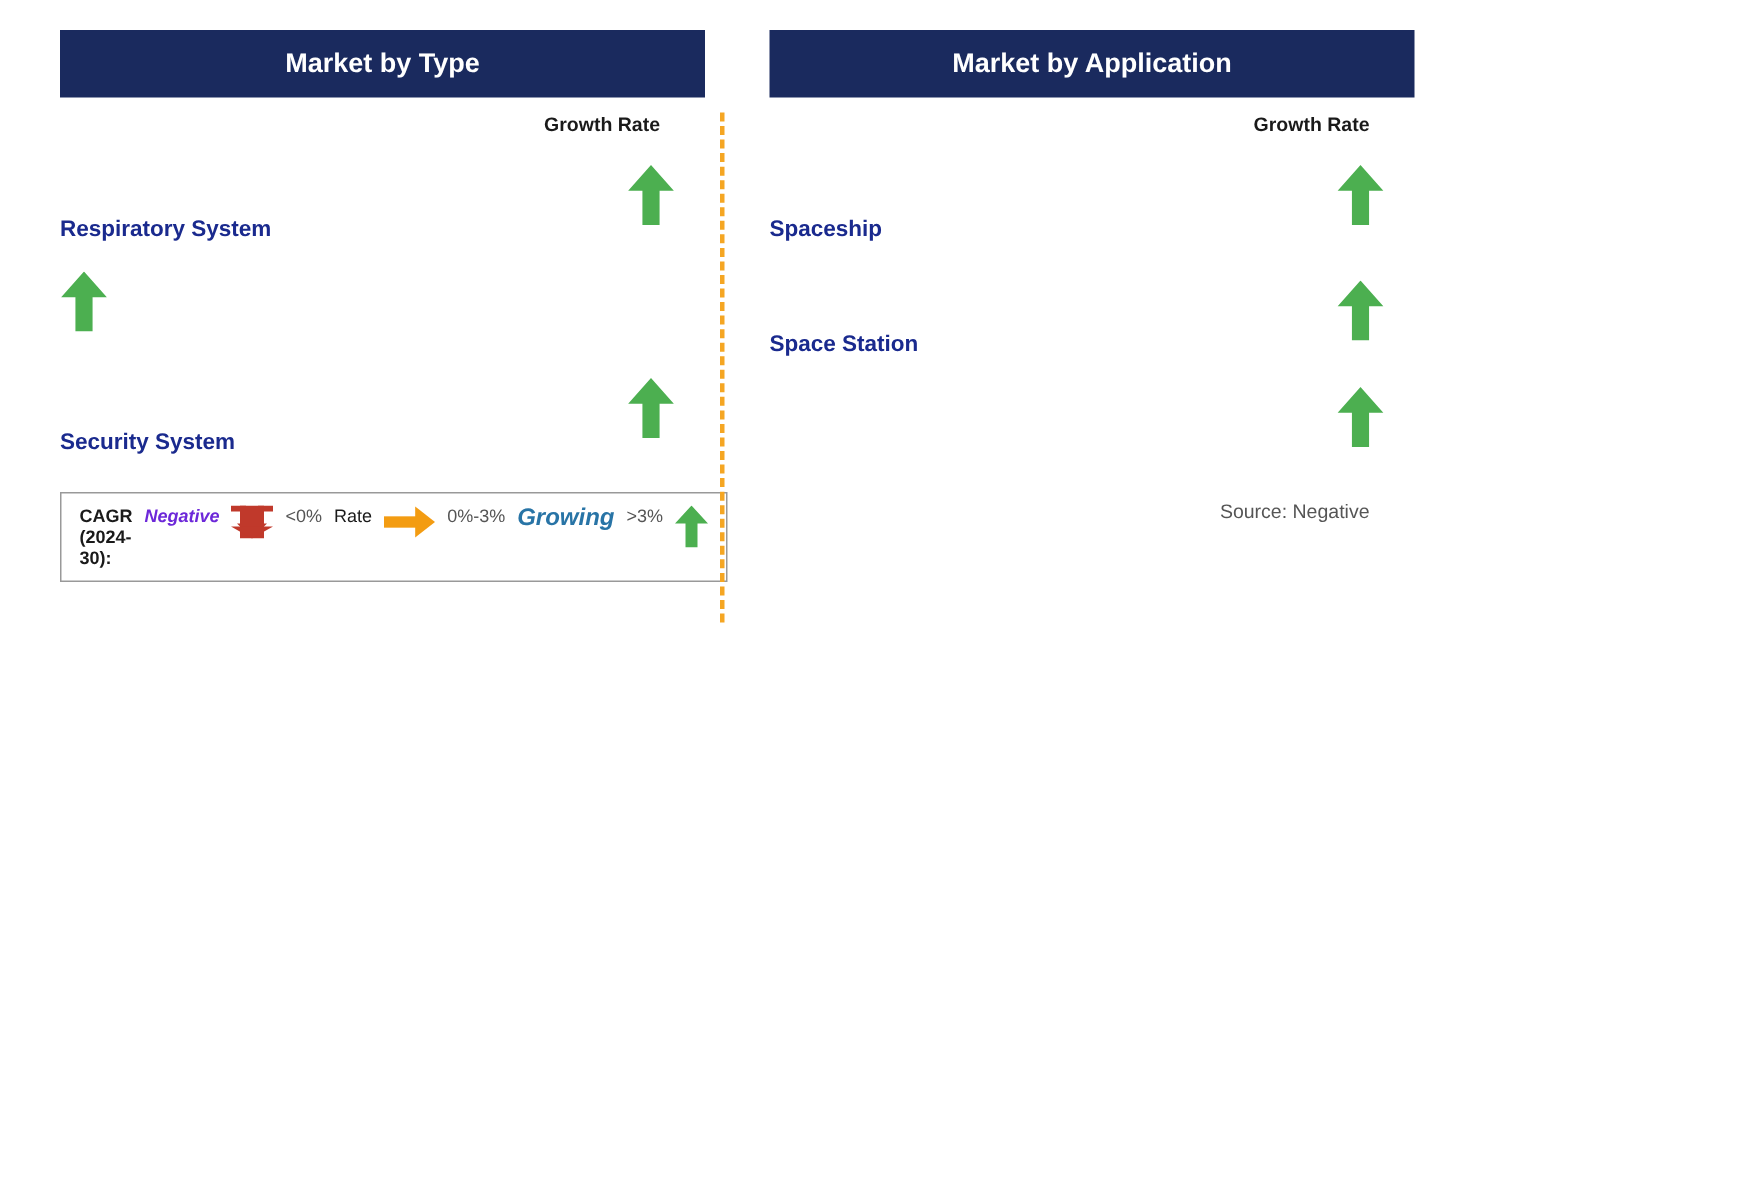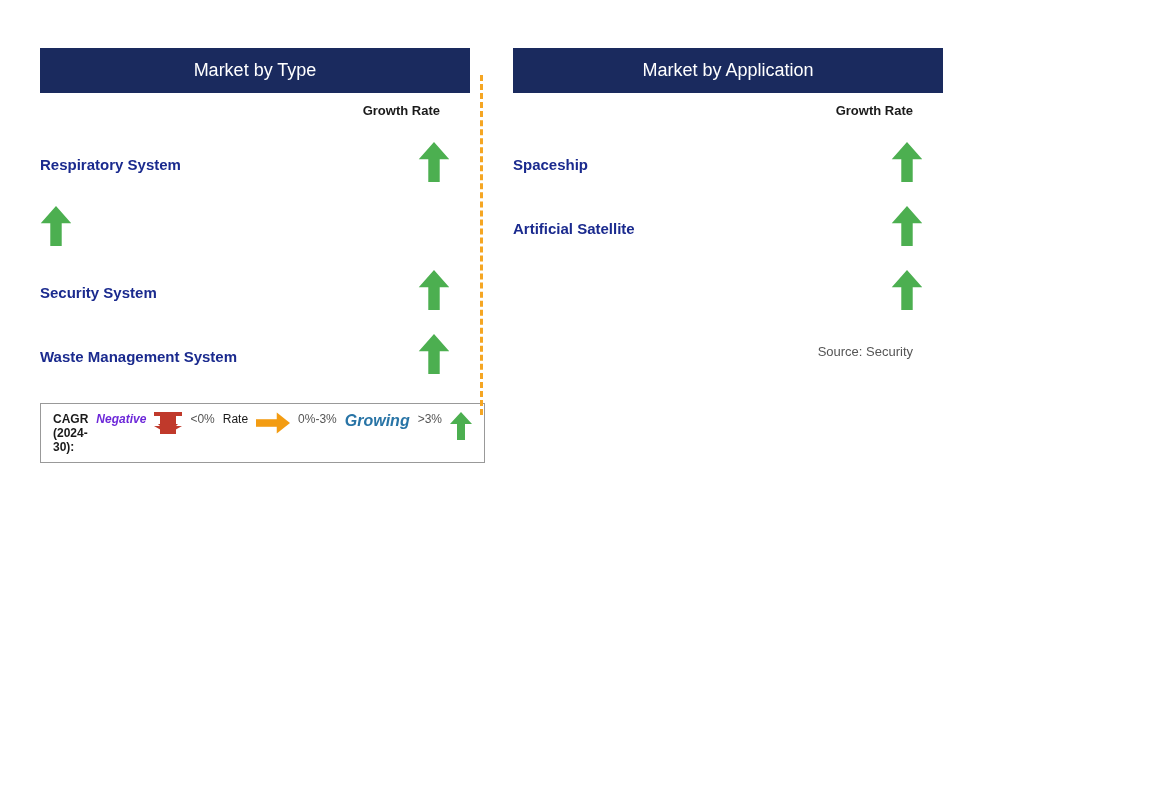--- a/index.html
+++ b/index.html
@@ -19,45 +19,45 @@
     .panel {
       flex: 1;
       max-width: 430px;
     }
     .panel-header {
       background-color: #1a2a5e;
       color: white;
       text-align: center;
       padding: 12px 20px;
       font-size: 18px;
-      font-weight: normal;
+      font-weight: bold;
       margin-bottom: 10px;
-      margin-top: 28px;
     }
     .growth-rate-label {
       text-align: right;
       font-weight: bold;
       font-size: 13px;
       color: #1a1a1a;
-      margin-bottom: 14px;
+      margin-bottom: 4px;
       padding-right: 30px;
     }
     .market-row {
       display: flex;
       align-items: center;
       justify-content: space-between;
       padding: 10px 0;
       border-bottom: none;
     }
     .market-row-label {
       font-size: 15px;
       color: #1a2a8e;
       font-weight: bold;
       flex: 1;
       max-width: 260px;
+      margin-top: 40px;
     }
     .green-up-arrow {
       display: inline-block;
       position: relative;
       margin-right: 20px;
     }
     .green-up-arrow svg {
       width: 32px;
       height: 40px;
     }
@@ -155,28 +155,20 @@
     <div class="market-row">
       <div class="market-row-label">Security System</div>
       <div class="green-up-arrow">
         <svg viewBox="0 0 32 42" xmlns="http://www.w3.org/2000/svg">
           <polygon points="16,0 32,18 22,18 22,42 10,42 10,18 0,18" fill="#4caf50"></polygon>
         </svg>
       </div>
     </div>
 
     
-    <div class="market-row">
-      <div class="market-row-label">Waste Management System</div>
-      <div class="green-up-arrow">
-        <svg viewBox="0 0 32 42" xmlns="http://www.w3.org/2000/svg">
-          <polygon points="16,0 32,18 22,18 22,42 10,42 10,18 0,18" fill="#4caf50"></polygon>
-        </svg>
-      </div>
-    </div>
 
     
     <div class="legend-box">
       <span class="legend-cagr">CAGR<br>(2024-30):</span>
       <span class="legend-negative">Negative</span>
 
       <div class="red-down-arrow">
         <svg viewBox="0 0 28 22" xmlns="http://www.w3.org/2000/svg">
           <polygon points="0,0 10,0 10,12 18,12 18,0 28,0 28,4 22,4 22,22 6,22 6,4 0,4" fill="#c0392b"></polygon>
           <polygon points="4,12 14,22 24,12" fill="#c0392b"></polygon>
@@ -213,34 +205,34 @@
 
     <div class="market-row">
       <div class="market-row-label">Spaceship</div>
       <div class="green-up-arrow">
         <svg viewBox="0 0 32 42" xmlns="http://www.w3.org/2000/svg">
           <polygon points="16,0 32,18 22,18 22,42 10,42 10,18 0,18" fill="#4caf50"></polygon>
         </svg>
       </div>
     </div>
 
-
-    <div class="market-row">
-      <div class="market-row-label">Artificial Satellite</div>
-      <div class="green-up-arrow">
-        <svg viewBox="0 0 32 42" xmlns="http://www.w3.org/2000/svg">
-          <polygon points="16,0 32,18 22,18 22,42 10,42 10,18 0,18" fill="#4caf50"></polygon>
-        </svg>
-      </div>
-    </div>
+    <div class="market-row">
+      <div class="market-row-label">Space Station</div>
+      <div class="green-up-arrow">
+        <svg viewBox="0 0 32 42" xmlns="http://www.w3.org/2000/svg">
+          <polygon points="16,0 32,18 22,18 22,42 10,42 10,18 0,18" fill="#4caf50"></polygon>
+        </svg>
+      </div>
+    </div>
+
 
     <div class="market-row">
       <div class="market-row-label"></div>
       <div class="green-up-arrow">
         <svg viewBox="0 0 32 42" xmlns="http://www.w3.org/2000/svg">
           <polygon points="16,0 32,18 22,18 22,42 10,42 10,18 0,18" fill="#4caf50"></polygon>
         </svg>
       </div>
     </div>
 
-    <div class="source-text">Source: Security</div>
+    <div class="source-text">Source: Negative</div>
   </div>
 </div>
 
 </body></html>

